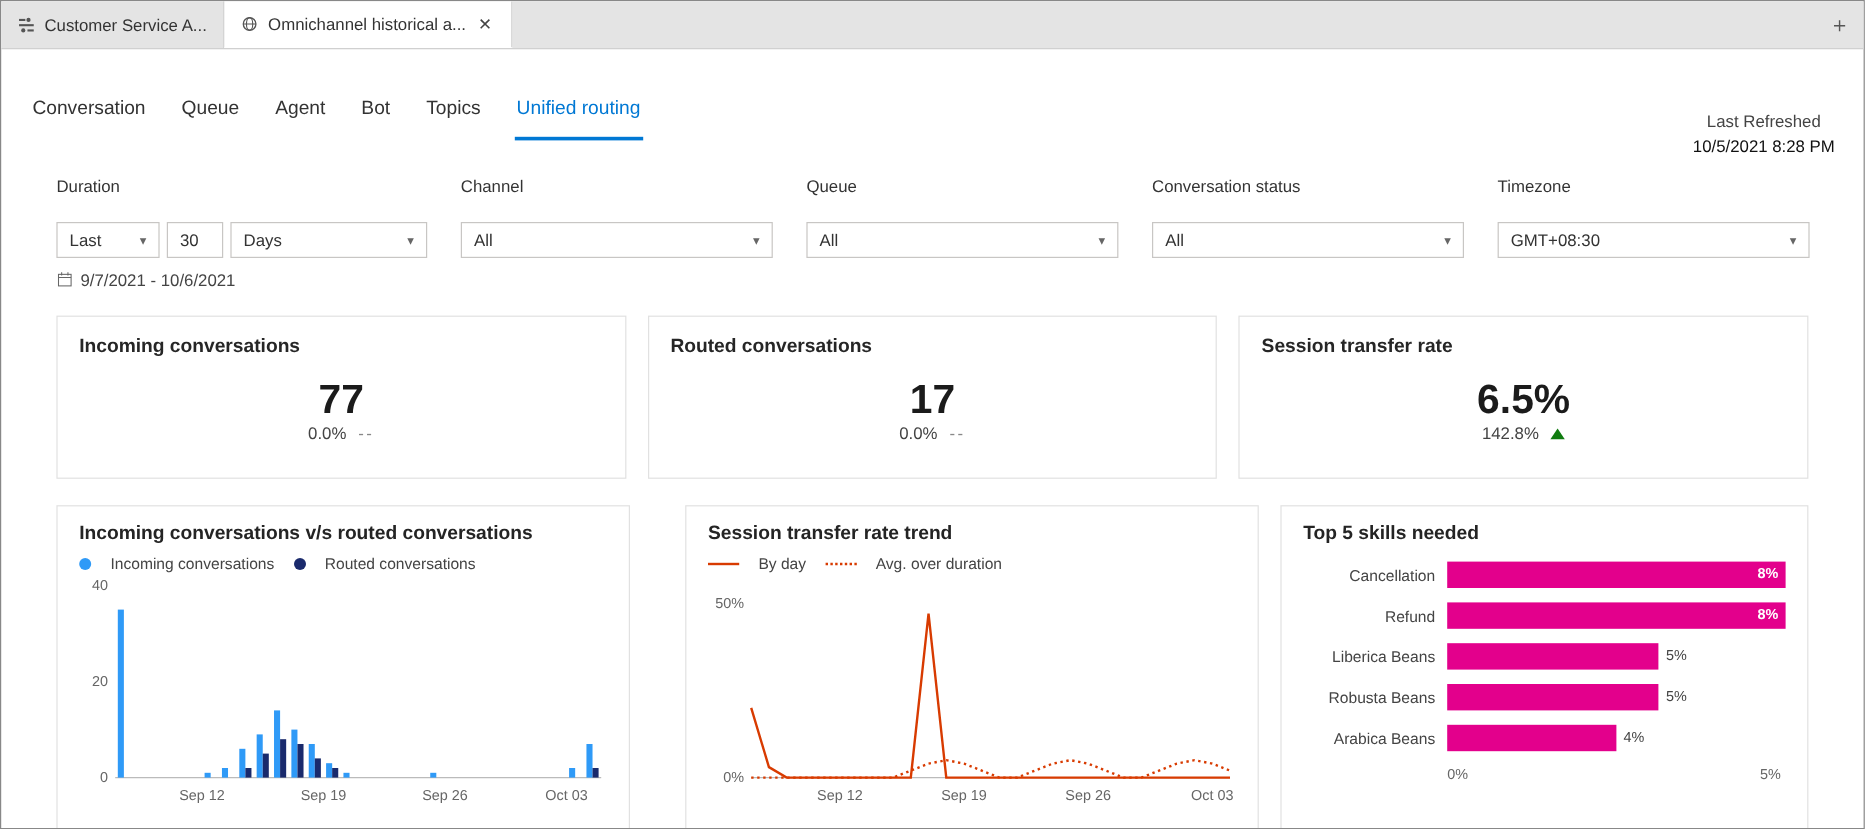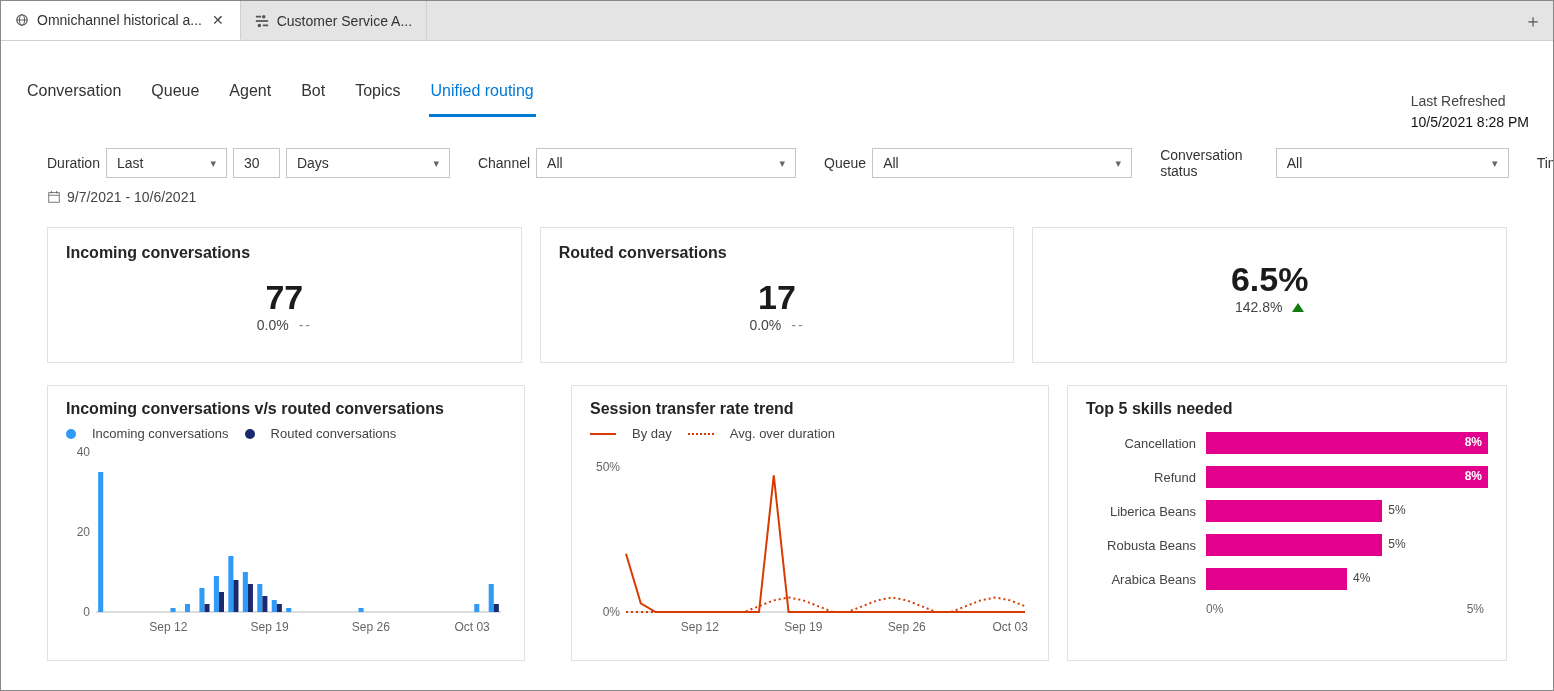--- a/index.html
+++ b/index.html
@@ -12,31 +12,31 @@
   .tab .icon { width: 14px; height: 14px; display: inline-flex; align-items: center; justify-content: center; }
   .tab .close { font-size: 14px; color: #444; padding: 0 2px; }
   .tabstrip .spacer { flex: 1; }
   .new-tab { display: flex; align-items: center; justify-content: center; width: 40px; font-size: 18px; color: #555; cursor: pointer; }
 
   
   .navrow { display: flex; align-items: center; justify-content: space-between; padding: 14px 24px 0 24px; }
   .navtabs { display: flex; gap: 26px; text-align: center; }
   .navtabs .navtab { font-size: 16px; color: #333; padding: 10px 2px 14px 2px; cursor: pointer; }
   .navtabs .navtab.active { color: #0078d4; border-bottom: 3px solid #0078d4; font-weight: 400; }
-  .refreshed { text-align: left; font-size: 14px; color: #444; line-height: 1.5; margin-top: 36px; }
+  .refreshed { text-align: center; font-size: 14px; color: #444; line-height: 1.5; margin-top: 36px; }
   .refreshed .ts { color: #111; }
 
   
   .filters { display: flex; gap: 28px; padding: 14px 46px 0 46px; }
-  .filter { display: flex; flex-direction: row; gap: 6px; align-items: center; }
+  .filter { display: flex; flex-direction: column; gap: 22px; }
   .filter-label { font-size: 14px; color: #333; }
   .selectgroup { display: flex; gap: 6px; }
   .select { display: flex; align-items: center; justify-content: space-between; border: 1px solid #c8c6c4; background: #fff; height: 30px; padding: 0 10px; font-size: 14px; color: #333; cursor: pointer; }
   .select .chev { font-size: 11px; color: #666; margin-left: 8px; }
-  .w-last { width: 121px; }
+  .w-last { width: 86px; }
   .w-num { width: 47px; text-align: left; }
   .w-days { width: 164px; }
   .w-all { width: 260px; }
   .daterange { display: flex; align-items: center; gap: 6px; color: #444; font-size: 14px; padding: 10px 46px 0 46px; }
   .daterange .cal { width: 14px; height: 14px; }
 
   
   .cards { display: flex; gap: 18px; padding: 22px 46px 0 46px; }
   .card { flex: 1; border: 1px solid #e1e1e1; background: #fff; padding: 16px 18px 10px 18px; min-height: 136px; }
   .card-title { font-size: 16px; color: #262626; font-weight: 600; }
@@ -68,43 +68,43 @@
   .skill-track { flex: 1; position: relative; height: 22px; }
   .skill-bar { position: absolute; left: 0; top: 0; bottom: 0; background: #e3008c; }
   .skill-val { font-size: 12px; color: #444; position: absolute; top: 3px; }
   .skill-val.inside { color: #fff; font-weight: 600; right: 6px; }
   .skill-axis { display: flex; justify-content: space-between; font-size: 12px; color: #666; margin-left: 120px; margin-top: 6px; padding-right: 4px; }
 </style>
 </head>
 <body>
 
 <div class="tabstrip">
-  <div class="tab active">
-    <span class="icon">
-      <svg viewBox="0 0 16 16" width="14" height="14">
-          <circle cx="8" cy="8" r="6" fill="none" stroke="#555" stroke-width="1.3"></circle>
-          <ellipse cx="8" cy="8" rx="3" ry="6" fill="none" stroke="#555" stroke-width="1.1"></ellipse>
-          <line x1="2" y1="8" x2="14" y2="8" stroke="#555" stroke-width="1.1"></line>
-        </svg>
-    </span>
-    <span>Omnichannel historical a...</span>
-    <span class="close">✕</span>
-  </div>
   <div class="tab">
     <span class="icon">
       <svg viewBox="0 0 16 16" width="14" height="14">
           <rect x="1" y="2" width="6" height="2" fill="#555"></rect>
           <rect x="1" y="7" width="14" height="2" fill="#555"></rect>
           <rect x="9" y="12" width="6" height="2" fill="#555"></rect>
           <circle cx="10" cy="3" r="2" fill="#555"></circle>
           <circle cx="5" cy="13" r="2" fill="#555"></circle>
         </svg>
     </span>
     <span>Customer Service A...</span>
   </div>
+  <div class="tab active">
+    <span class="icon">
+      <svg viewBox="0 0 16 16" width="14" height="14">
+          <circle cx="8" cy="8" r="6" fill="none" stroke="#555" stroke-width="1.3"></circle>
+          <ellipse cx="8" cy="8" rx="3" ry="6" fill="none" stroke="#555" stroke-width="1.1"></ellipse>
+          <line x1="2" y1="8" x2="14" y2="8" stroke="#555" stroke-width="1.1"></line>
+        </svg>
+    </span>
+    <span>Omnichannel historical a...</span>
+    <span class="close">✕</span>
+  </div>
   <div class="spacer"></div>
   <div class="new-tab">＋</div>
 </div>
 
 <div class="navrow">
   <div class="navtabs">
     <div class="navtab">Conversation</div>
     <div class="navtab">Queue</div>
     <div class="navtab">Agent</div>
     <div class="navtab">Bot</div>
@@ -187,20 +187,21 @@
   </div>
   <div class="card">
     <div class="card-title">Routed conversations</div>
     <div class="card-value">17</div>
     <div class="card-delta">
         <span>0.0%</span>
         <span class="dashes">--</span>
       </div>
   </div>
   <div class="card">
+    <div class="card-title">Session transfer rate</div>
     <div class="card-value">6.5%</div>
     <div class="card-delta">
         <span>142.8%</span>
         <span class="tri-up"></span>
       </div>
   </div>
 </div>
 
 <div class="charts">
 

